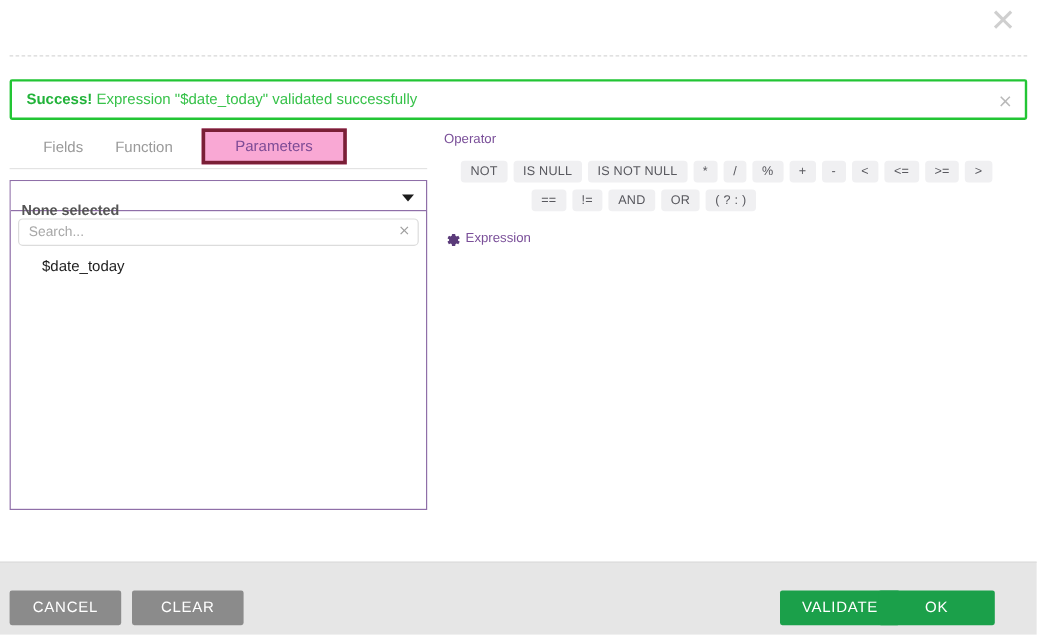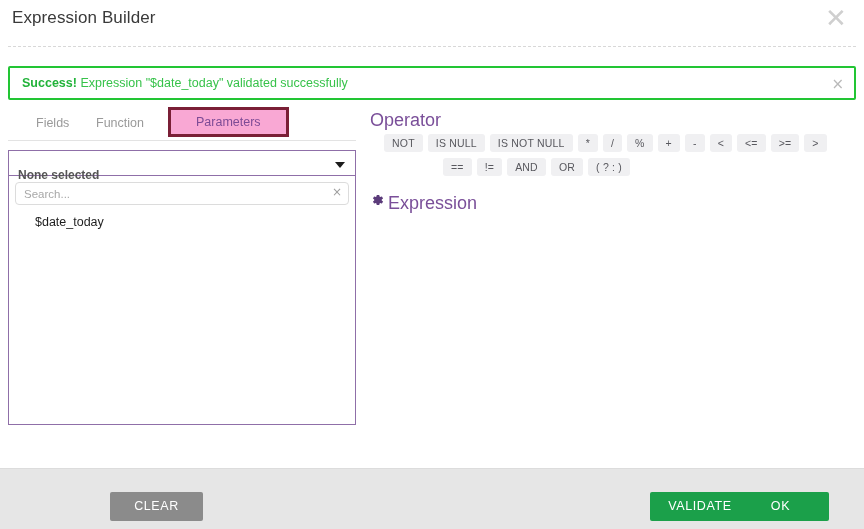--- a/index.html
+++ b/index.html
@@ -168,21 +168,21 @@
     font-size: 12.5px;
     color: #1e1e1e;
     padding: 4px 10px 4px 26px;
     cursor: pointer;
     font-weight: 500;
   }
 
   
   .sec-label {
     position: absolute;
-    font-size: 18px;
+    font-size: 11px;
     color: #7a4f99;
   }
   #operator-label { left: 370px; top: 110px; }
   #expression-label { left: 388px; top: 193px; }
   .gear-icon {
     position: absolute;
     left: 370px; top: 193px;
     width: 14px; height: 14px;
     color: #5b3b7a;
   }
@@ -256,21 +256,20 @@
   #clear-button   { left: 110px; width: 93px; }
   #validate-button{ left: 650px; width: 100px; }
   #ok-button      { left: 732px; width: 97px; }
 </style>
 </head>
 <body>
 
 <div id="app">
 
   <div class="header">
-    <div class="dialog-title">Expression Builder</div>
     <div class="close-x">✕</div>
   </div>
   <div class="header-rule"></div>
 
   <div class="alert">
     <div class="alert-text">
       <b>Success!</b><span> Expression "$date_today" validated successfully</span>
     </div>
     <div class="alert-close">×</div>
   </div>
@@ -323,18 +322,19 @@
   <span class="gear-icon">
     <svg width="14" height="14" viewBox="0 0 16 16" fill="#5b3b7a" aria-hidden="true">
       <path d="M8 5.2A2.8 2.8 0 1 0 8 10.8 2.8 2.8 0 0 0 8 5.2zm0 4.3a1.5 1.5 0 1 1 0-3 1.5 1.5 0 0 1 0 3z"></path>
       <path d="M14.6 9.3l-1.2-.7a5.6 5.6 0 0 0 0-1.2l1.2-.7a.5.5 0 0 0 .2-.6l-1-1.8a.5.5 0 0 0-.6-.2l-1.3.5a5.5 5.5 0 0 0-1-.6l-.2-1.4a.5.5 0 0 0-.5-.4H8.1a.5.5 0 0 0-.5.4l-.2 1.4c-.4.1-.7.3-1 .6l-1.3-.5a.5.5 0 0 0-.6.2l-1 1.8a.5.5 0 0 0 .2.6l1.2.7a5.6 5.6 0 0 0 0 1.2l-1.2.7a.5.5 0 0 0-.2.6l1 1.8c.1.2.4.3.6.2l1.3-.5c.3.2.6.4 1 .6l.2 1.4c0 .2.2.4.5.4h2.1c.3 0 .5-.2.5-.4l.2-1.4c.4-.2.7-.4 1-.6l1.3.5c.2.1.5 0 .6-.2l1-1.8a.5.5 0 0 0-.2-.6z"></path>
     </svg>
   </span>
   <div class="sec-label" id="expression-label">Expression</div>
 
 
   <div class="footer">
+    <button class="btn btn-grey" id="cancel-button">CANCEL</button>
     <button class="btn btn-grey" id="clear-button">CLEAR</button>
     <button class="btn btn-green" id="validate-button">VALIDATE</button>
     <button class="btn btn-green" id="ok-button">OK</button>
   </div>
 
 </div>
 
 </body></html>

